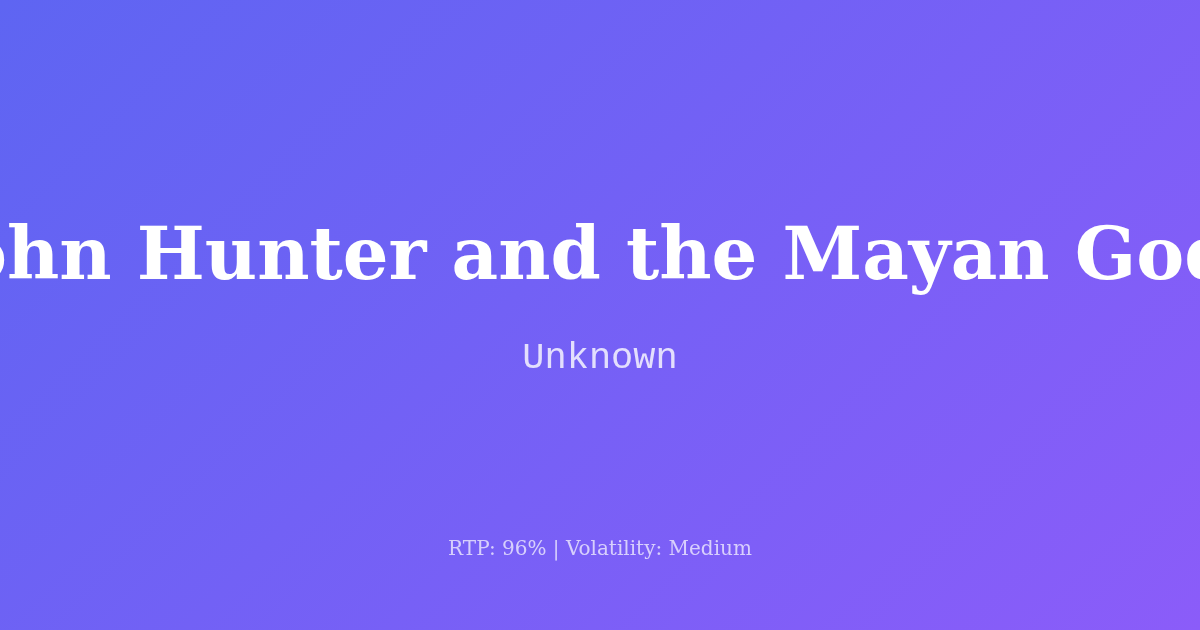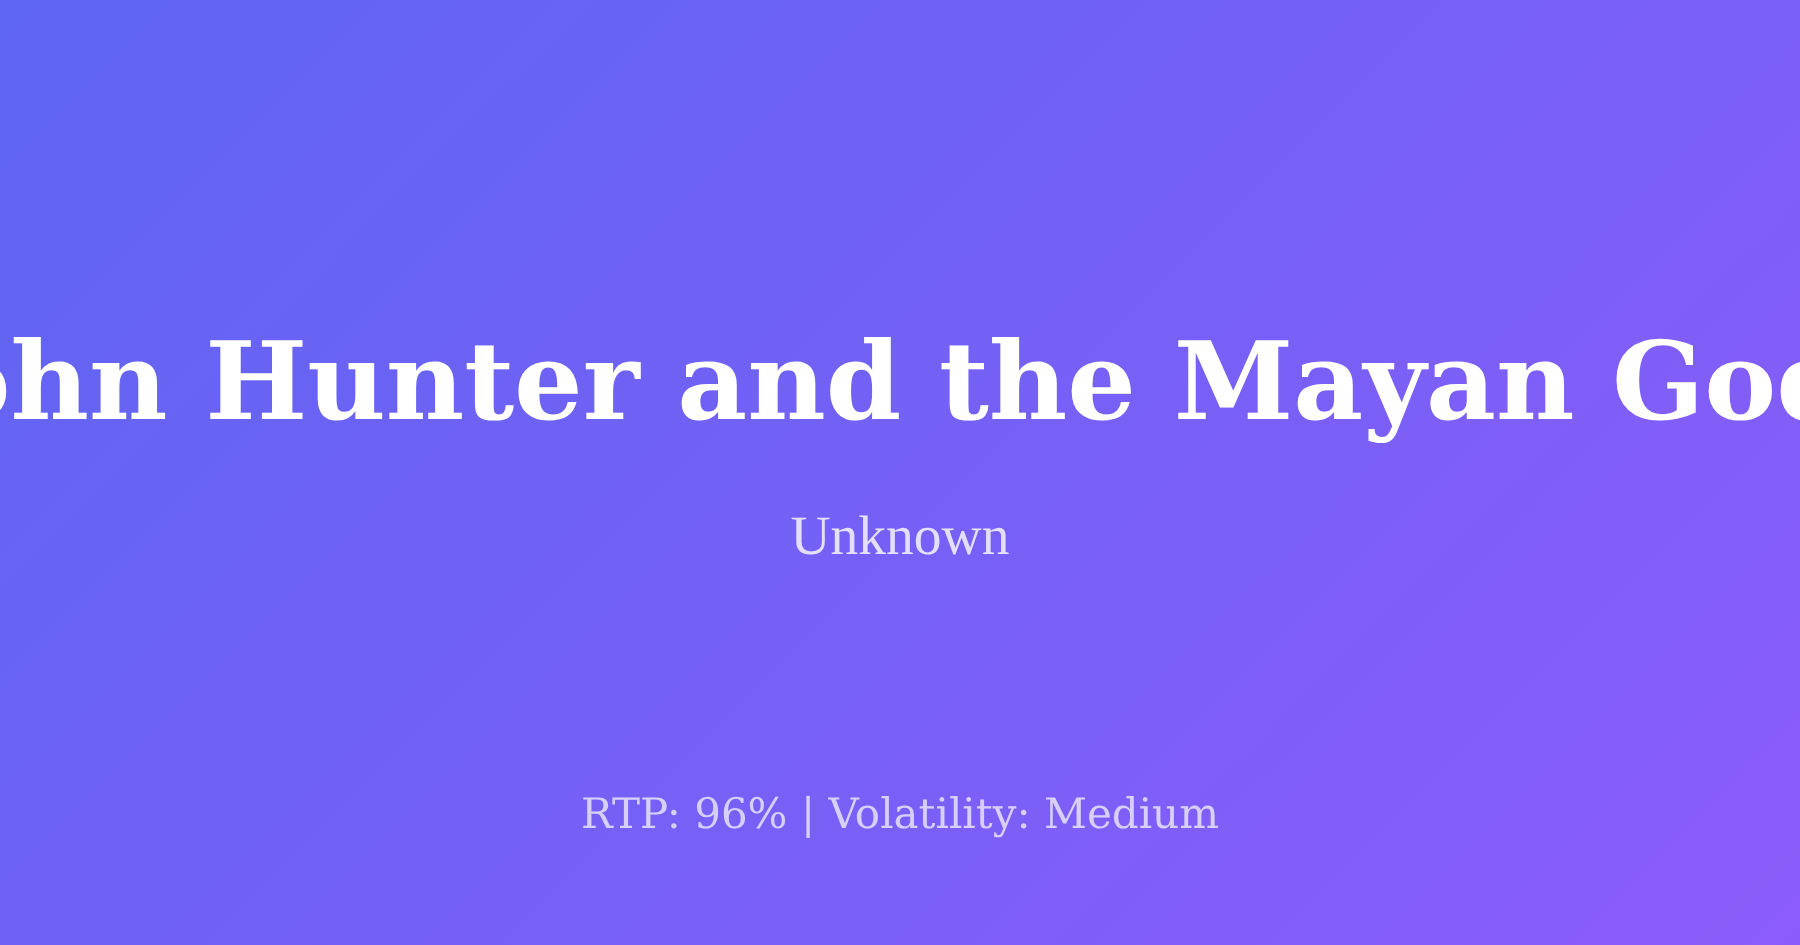--- a/index.html
+++ b/index.html
@@ -44,40 +44,40 @@
     font-size: 72px;
     line-height: 1.05;
     color: #ffffff;
     text-align: center;
     white-space: nowrap;          
     margin: 0;
     letter-spacing: 0px;
   }
 
   .card-subtitle {
-    font-family: Liberation Serif, serif;
+    font-family: Liberation Mono, monospace;
     font-weight: normal;
     font-size: 37px;
     line-height: 1.2;
     color: rgba(255, 255, 255, 0.80);
     text-align: left;
     white-space: nowrap;
     margin: 0;
     margin-top: 44px;
   }
 
   
   .card-meta {
     position: absolute;
     left: 0;
     right: 0;
     bottom: 70px;
     font-family: "DejaVu Serif", "Liberation Serif", serif;
     font-weight: normal;
-    font-size: 28px;
+    font-size: 20px;
     line-height: 1.2;
     color: rgba(255, 255, 255, 0.70);
     text-align: center;
     white-space: nowrap;
     margin: 0;
   }
 </style>
 </head>
 <body>
 

